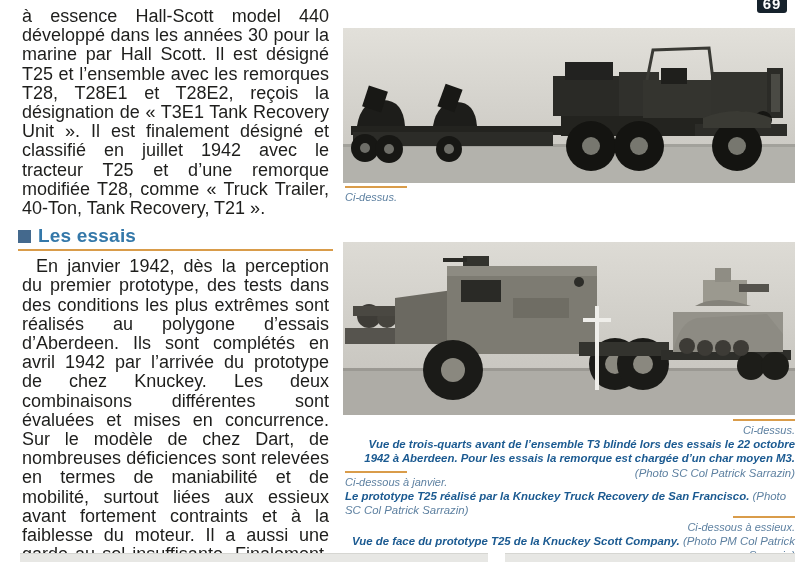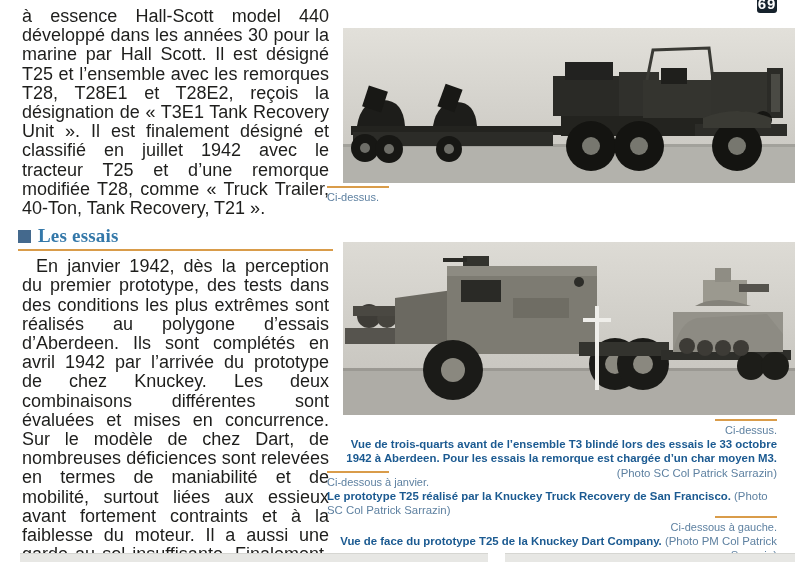--- a/index.html
+++ b/index.html
@@ -18,46 +18,46 @@
     font-size:18px;line-height:19.2px;text-align:justify;margin:4px;
   }
   .para.indent{text-indent:14px;}
   .section-head{
     display:flex;align-items:center;gap:7px;margin:7px 0 0 0;
   }
   .head-square{
     width:13px;height:13px;background:#44698d;flex:0 0 auto;
   }
   .head-text{
-    font-size:19px;font-weight:bold;color:#3478a9;letter-spacing:.2px;font-family:Liberation Serif, serif;
+    font-size:19px;font-weight:bold;color:#3478a9;letter-spacing:.2px;
   }
   .head-rule{
     height:2px;background:#d99c4a;margin:2px 0 6px 0;border:0;
   }
   
   .photo{
     position:absolute;left:343px;width:452px;overflow:hidden;
     background:#cfcdc7;
   }
   .photo svg{display:block;width:100%;height:100%;}
   .caption{
-    position:absolute;left:327px;width:450px;
-    color:#5e81a1;font-size:11.4px;line-height:14.2px;
+    position:absolute;left:345px;width:450px;
+    font-style:italic;color:#5e81a1;font-size:11.4px;line-height:14.2px;
   }
   .caption .rule{
     width:62px;height:2px;background:#d99c4a;margin-bottom:2px;
   }
   .caption.right{text-align:right;}
   .caption.right .rule{margin-left:auto;}
   .cap-label{font-size:11px;}
   .cap-bold{font-weight:bold;color:#1b5a91;}
   .cap-credit{color:#5e81a1;font-weight:normal;}
   
   .page-tab{
-    position:absolute;left:757px;top:0;width:20px;height:13px;
+    position:absolute;left:757px;top:0;width:30px;height:13px;
     background:#16222c;color:#ffffff;overflow:hidden;
     display:flex;justify-content:center;border-radius:0 0 3px 3px;
   }
   .page-tab span{
     font-size:15px;font-weight:bold;line-height:15px;margin-top:-4px;
     letter-spacing:1px;
   }
   
   .sliver{
     position:absolute;top:553px;height:9px;background:#e7e7e4;
@@ -206,37 +206,37 @@
     <rect x="396" y="42" width="30" height="8" fill="#55534d"></rect>
     <rect x="372" y="26" width="16" height="14" fill="#8f8d84"></rect>
     <path d="M352 64 q20 -12 56 0 Z" fill="#84827a"></path>
   </svg>
 </div>
 
 <div class="caption right" style="top:419px;">
   <div class="rule"></div>
   <div class="cap-label">Ci-dessus.</div>
   <div>
-    <span class="cap-bold">Vue de trois-quarts avant de l’ensemble T3 blindé lors des essais le 33 octobre 1942 à Aberdeen. Pour les essais la remorque est chargée d’un char moyen M3.</span>
+    <span class="cap-bold">Vue de trois-quarts avant de l’ensemble T3 blindé lors des essais le 22 octobre 1942 à Aberdeen. Pour les essais la remorque est chargée d’un char moyen M3.</span>
     <span class="cap-credit">(Photo SC Col Patrick Sarrazin)</span>
   </div>
 </div>
 
 <div class="caption" style="top:471px;">
   <div class="rule"></div>
   <div class="cap-label">Ci-dessous à janvier.</div>
   <div>
     <span class="cap-bold">Le prototype T25 réalisé par la Knuckey Truck Recovery de San Francisco.</span>
     <span class="cap-credit">(Photo SC Col Patrick Sarrazin)</span>
   </div>
 </div>
 
 <div class="caption right" style="top:516px;">
   <div class="rule"></div>
-  <div class="cap-label">Ci-dessous à gauche.</div>
+  <div class="cap-label">Ci-dessous à essieux.</div>
   <div>
-    <span class="cap-bold">Vue de face du prototype T25 de la Knuckey Dart Company.</span>
+    <span class="cap-bold">Vue de face du prototype T25 de la Knuckey Scott Company.</span>
     <span class="cap-credit">(Photo PM Col Patrick Sarrazin)</span>
   </div>
 </div>
 
 <div class="sliver left"></div>
 <div class="sliver right"></div>
 
 </body></html>

